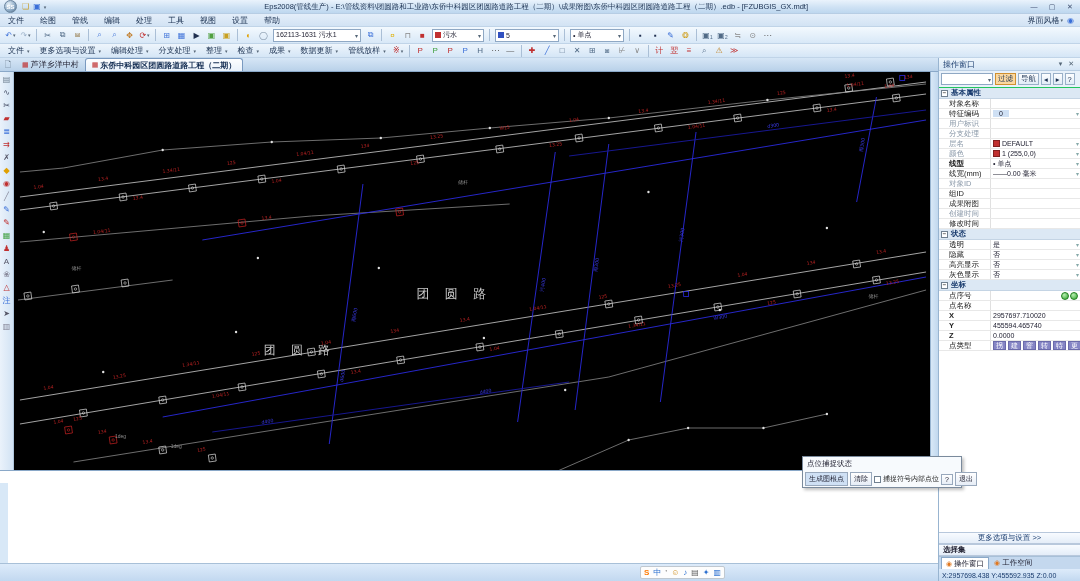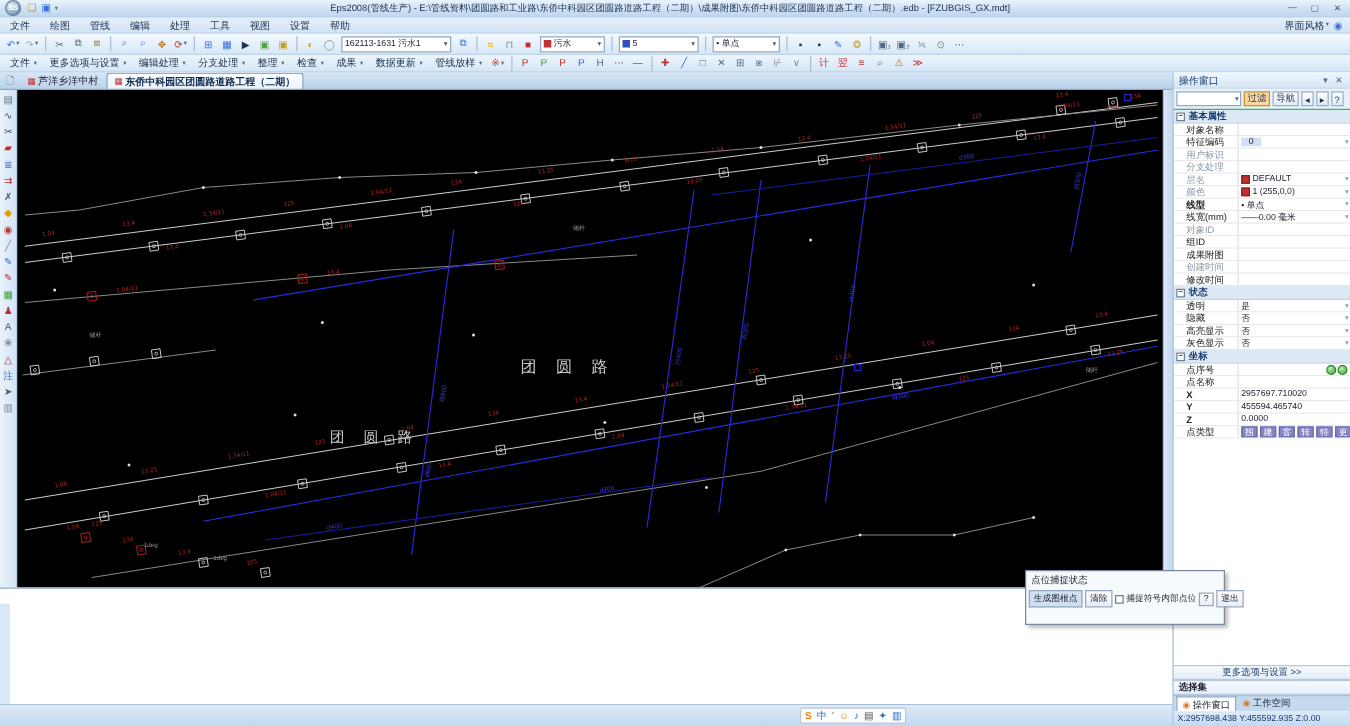--- a/index.html
+++ b/index.html
@@ -46,21 +46,21 @@
   #splitter{width:8px;background:linear-gradient(90deg,#d8e8f7,#c2d8ee);border-left:1px solid #98b4d0}
 
   #monitor{height:93px;background:#fff;border-top:1px solid #8aa8c8;position:relative}
   #monitor-header{height:12px;background:linear-gradient(#e6f1fb,#cde1f3);display:flex;align-items:center;padding:0 4px;font-size:8px;color:#1a3c6e;border-bottom:1px solid #b8cde2}
   #monitor-header .mh-icons{margin-left:auto;color:#567;font-size:7px;letter-spacing:3px}
   #monitor-body{position:absolute;left:0;top:12px;right:0;bottom:0;background:#fff;border-left:8px solid #d8e8f7}
 
   #status-left{height:18px;background:linear-gradient(#ddebfa,#c2d8f0);border-top:1px solid #a8c0d8}
 
   
-  #snap-dialog{position:absolute;left:820px;top:456px;width:160px;height:44px;background:#f7fafd;border:1px solid #7a8a9c;box-shadow:2px 2px 3px rgba(0,0,0,.25);z-index:30;font-size:7.5px}
+  #snap-dialog{position:absolute;left:802px;top:456px;width:160px;height:32px;background:#f7fafd;border:1px solid #7a8a9c;box-shadow:2px 2px 3px rgba(0,0,0,.25);z-index:30;font-size:7.5px}
   #snap-title{padding:2px 4px;color:#223;font-size:7.5px}
   #snap-row{display:flex;align-items:center;padding:1px 2px;gap:2px}
   .snap-btn{border:1px solid #98a8bc;background:linear-gradient(#fff,#e6edf6);padding:1px 3px;font-size:7px;color:#223;white-space:nowrap}
   .snap-btn.primary{background:#cfe0f4}
   #snap-check{display:flex;align-items:center;gap:2px;white-space:nowrap;font-size:7px}
   .cbx{width:7px;height:7px;border:1px solid #708090;background:#fff;flex:0 0 auto}
 
   
   #rp-header{height:13px;background:linear-gradient(#f0f7fd,#d5e5f5);display:flex;align-items:center;padding:0 4px;font-size:8px;color:#1a3c6e;border-bottom:1px solid #b8cde2}
   #rp-header .rp-icons{margin-left:auto;color:#567;font-size:7px;letter-spacing:2px}

